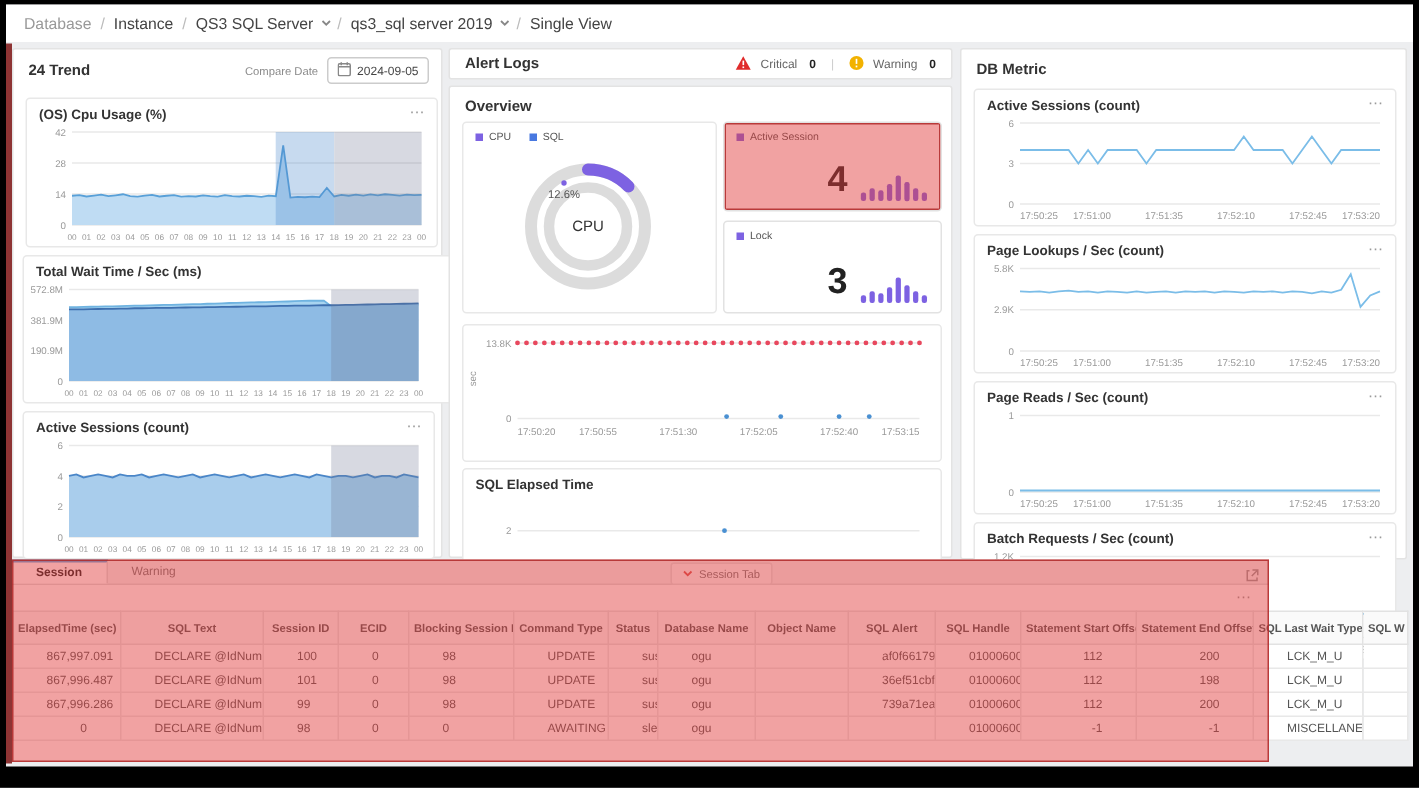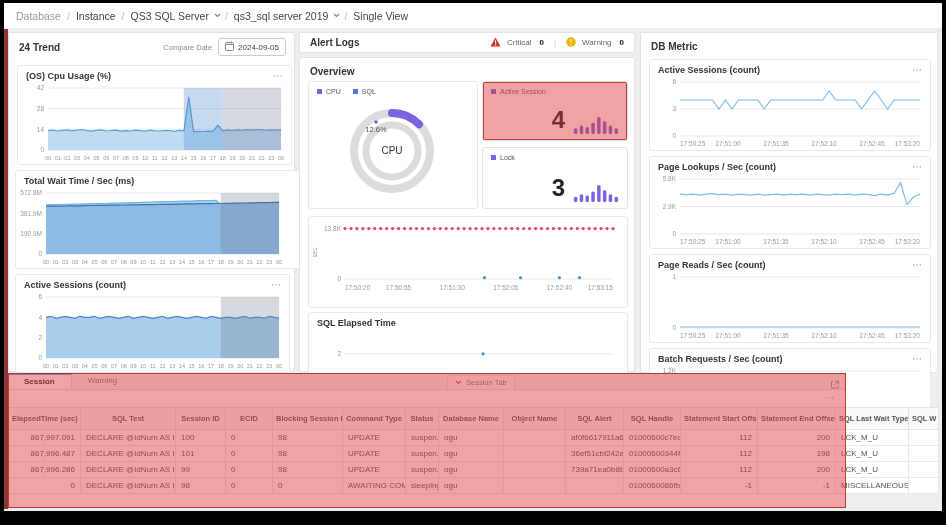--- a/index.html
+++ b/index.html
@@ -53,21 +53,21 @@
   
   .bottom-panel{position:absolute;left:4px;top:370px;width:838px;height:135px;background:#fff;z-index:10;}
   .tabbar{position:absolute;left:0;top:0;width:100%;height:17px;background:#f3f3f3;border-bottom:1px solid #ddd;display:flex;}
   .tab{padding:0 16px;font-size:8px;line-height:16px;color:#777;cursor:pointer;}
   .tab.active{background:#fff;border-top:2px solid #5aa7e0;border-right:1px solid #ddd;color:#222;font-weight:bold;line-height:14px;}
   .chip{position:absolute;left:439px;top:2px;display:flex;align-items:center;gap:4px;font-size:7.5px;color:#777;background:#fafafa;border:1px solid #e0e0e0;border-radius:2px;padding:2px 7px;cursor:pointer;}
   .expand-btn{position:absolute;right:6px;top:3px;cursor:pointer;}
   .bp-more{position:absolute;right:12px;top:19px;color:#999;font-size:10px;cursor:pointer;}
   table.grid{position:absolute;left:0;top:34px;width:930px;border-collapse:collapse;table-layout:fixed;}
   table.grid th{background:#fafafa;border:1px solid #e2e2e2;font-size:7.5px;font-weight:bold;color:#555;padding:6px 3px;text-align:center;white-space:nowrap;overflow:hidden;margin-top:31px;}
-  table.grid td{background:#fff;border:1px solid #e8e8e8;font-size:8px;color:#555;padding:3px 5px;white-space:nowrap;overflow:hidden;}
+  table.grid td{background:#fff;border:1px solid #e8e8e8;font-size:8px;color:#555;padding:3px 22px;white-space:nowrap;overflow:hidden;}
   td.num,th.num{text-align:right;}
 </style>
 </head>
 <body>
 
 <div class="frame">
 <div class="dashboard">
 
   <div class="breadcrumb">
     <span class="bc-item muted">Database</span>

